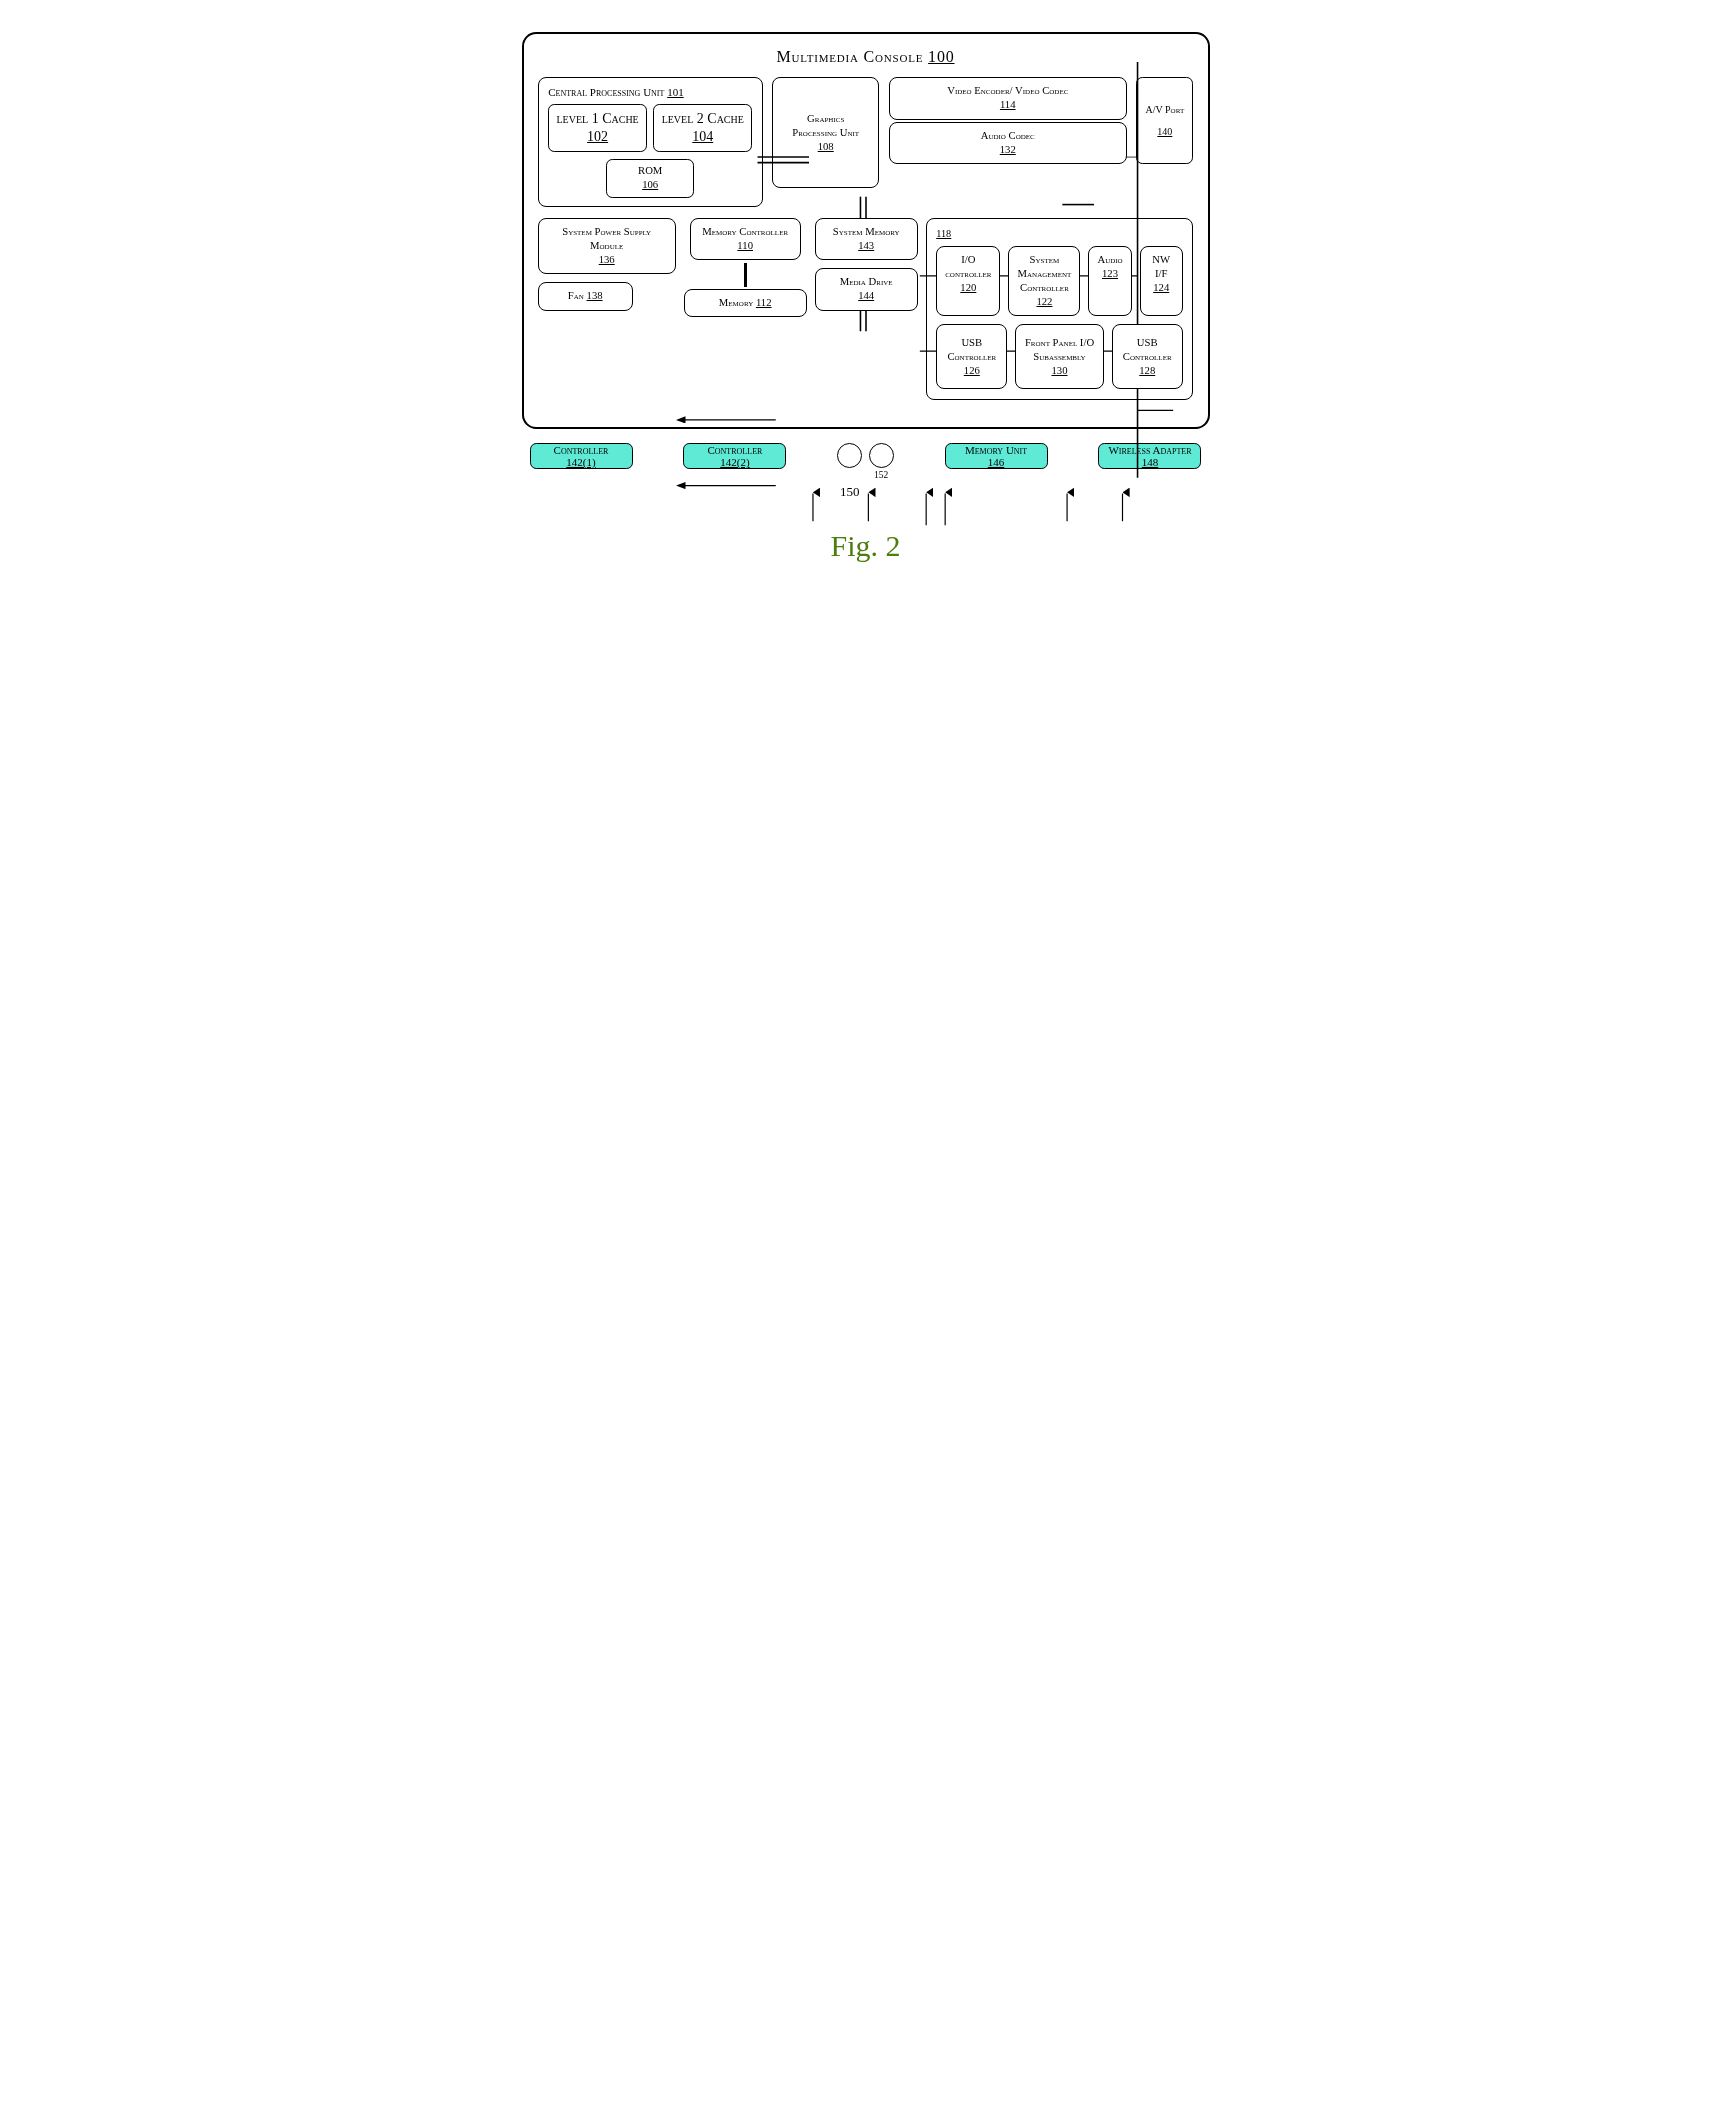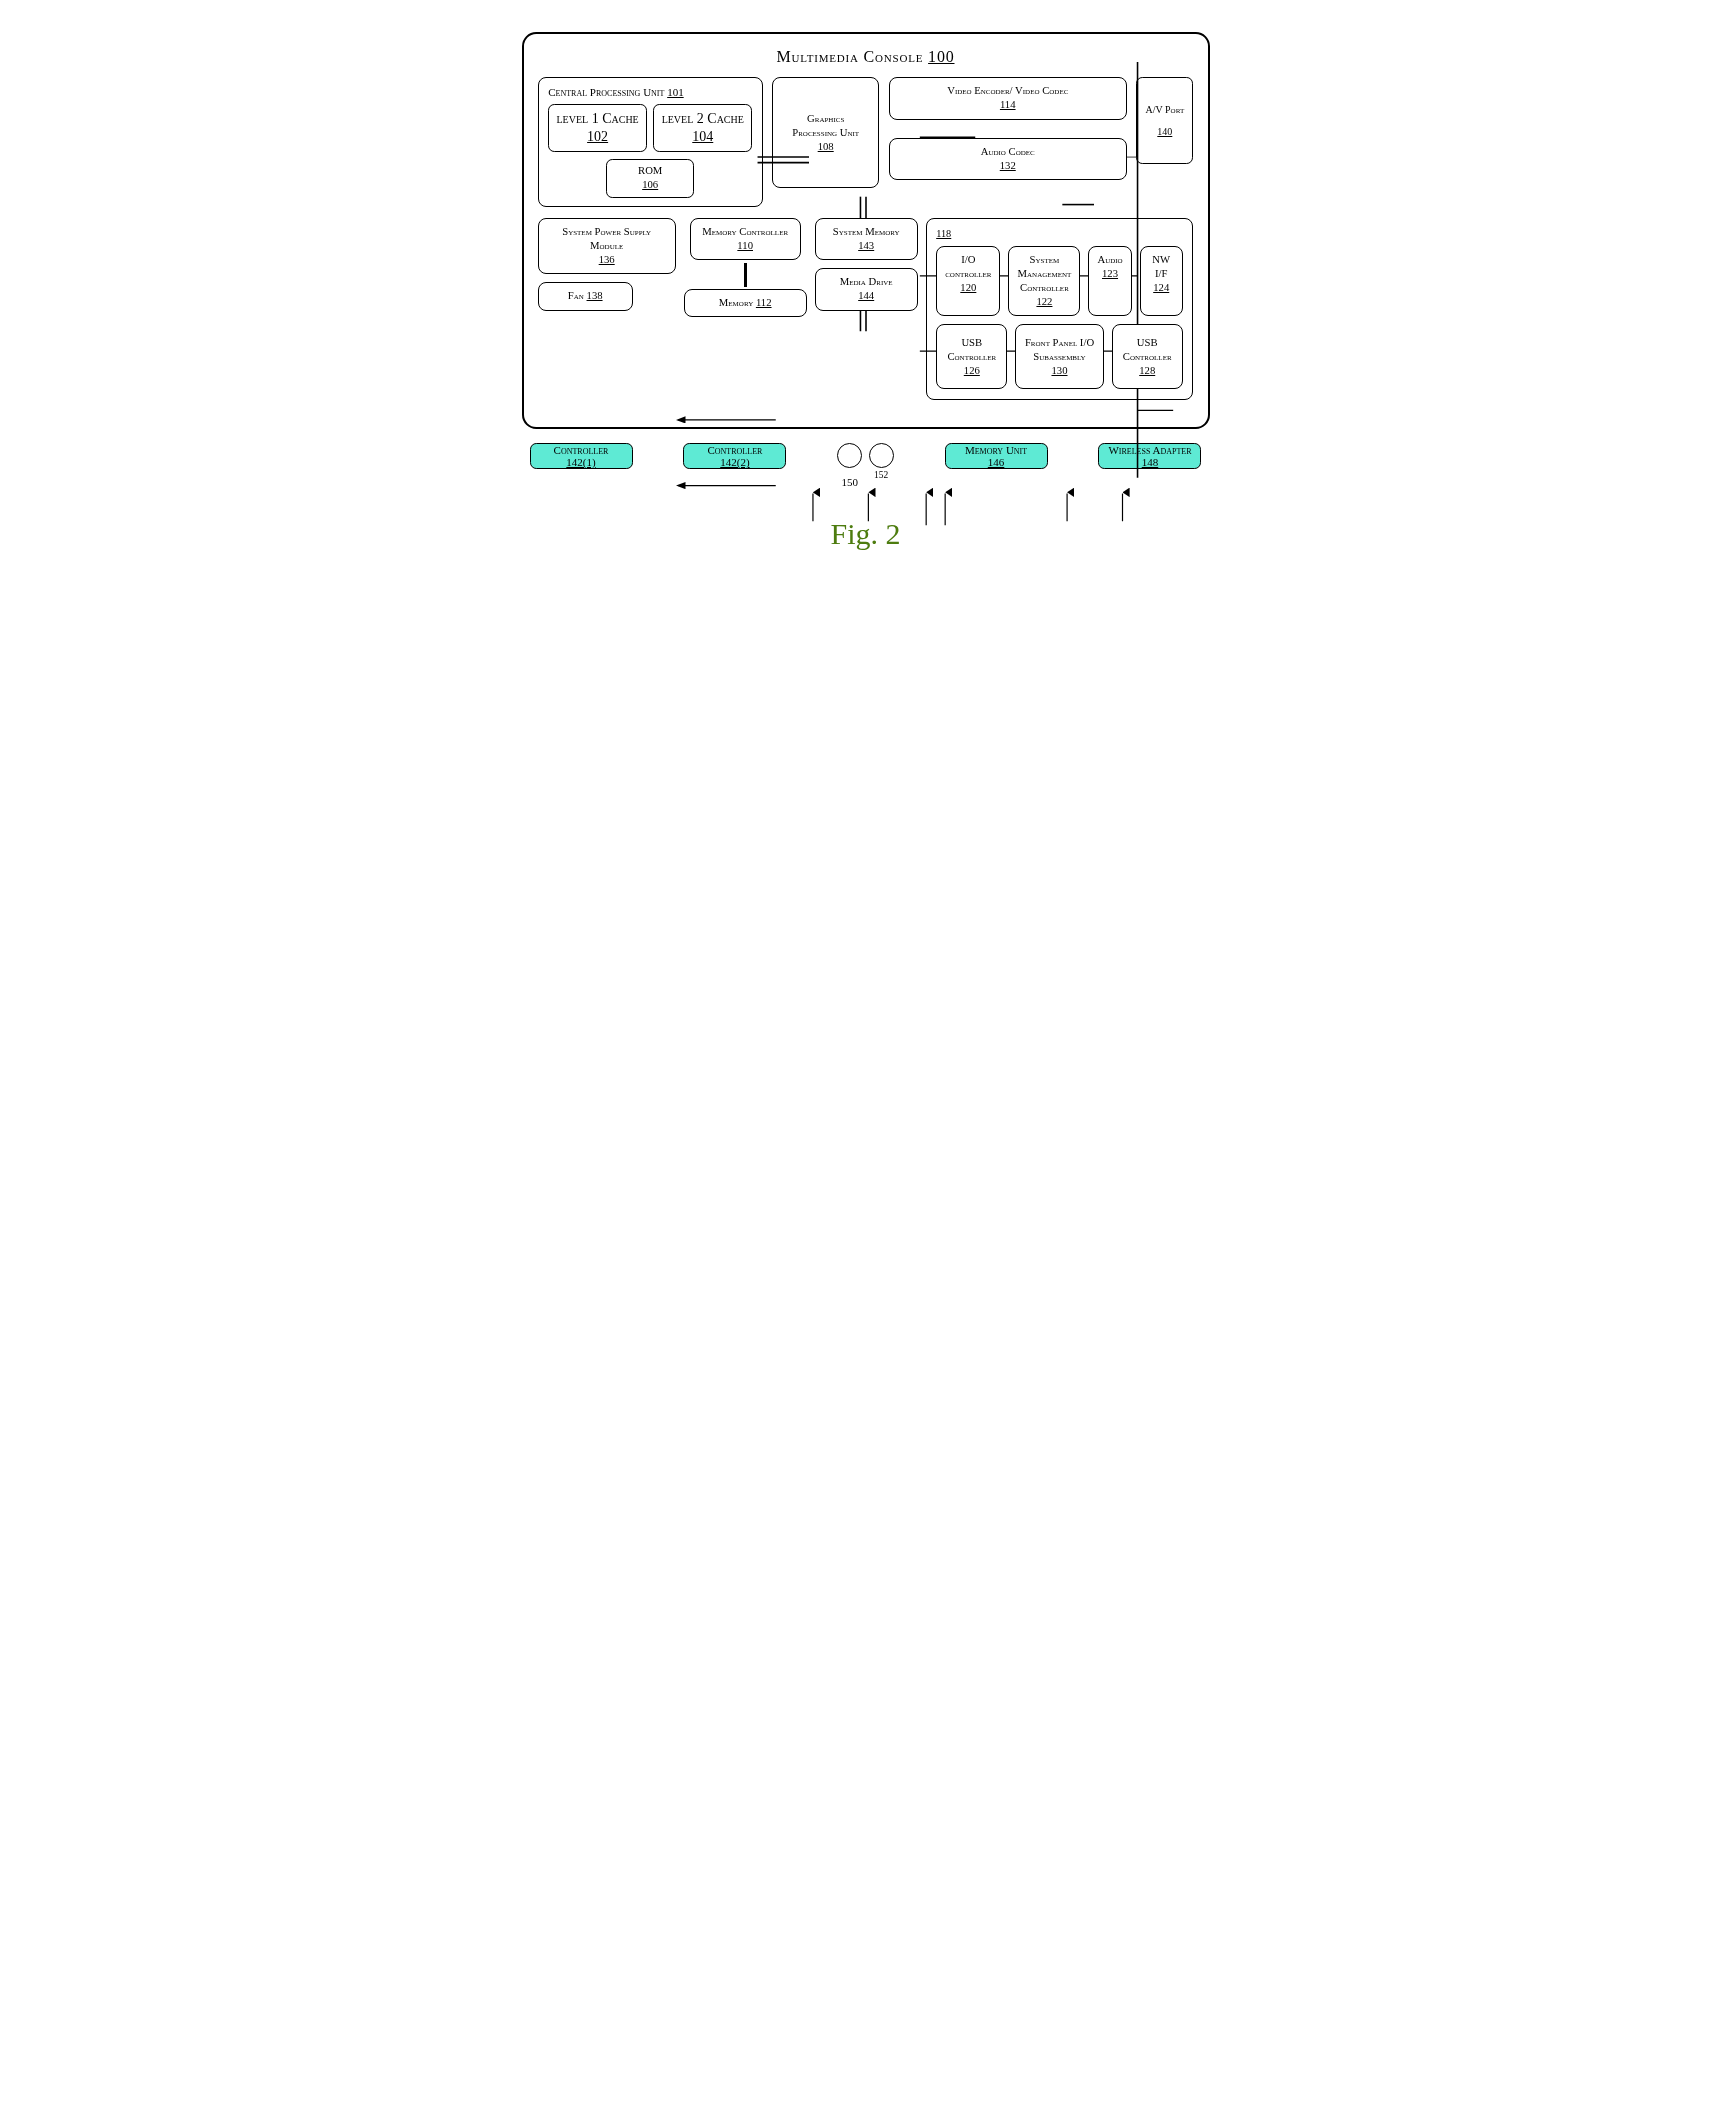--- a/index.html
+++ b/index.html
@@ -268,21 +268,21 @@
         </div>
       </div>
 
       <div class="gpu-box" style="width:107px; min-height:111px;">
         <div class="box-title">
           <span>Graphics Processing Unit</span><br>
           <u>108</u>
         </div>
       </div>
 
-      <div style="display:flex; flex-direction:column; gap:18px; flex:1;">
+      <div style="display:flex; flex-direction:column; gap:2px; flex:1;">
         <div class="box">
           <div class="box-title">
             <span>Video Encoder/ Video Codec</span><br>
             <u>114</u>
           </div>
         </div>
         <div class="box">
           <div class="box-title">
             <span>Audio Codec</span><br>
             <u>132</u>
@@ -419,21 +419,21 @@
 
     <div class="outside-box" style="width:103px;">
       <div>Controller</div>
       <div><u>142(2)</u></div>
     </div>
 
     <div style="display:flex; flex-direction:column; align-items:center; gap:1.6px;">
       <div style="display:flex; gap:6.3px;">
         <div style="display:flex; flex-direction:column; align-items:center;">
           <div class="circle-icon"></div>
-          <div style="font-size:11px; margin-top:8px;">150</div>
+          <div style="font-size:13px; margin-top:16px;">150</div>
         </div>
         <div style="display:flex; flex-direction:column; align-items:center;">
           <div class="circle-icon"></div>
           <div style="font-size:9.5px; margin-top:1.6px;">152</div>
         </div>
       </div>
     </div>
 
     <div class="outside-box" style="width:103px;">
       <div>Memory Unit</div>

